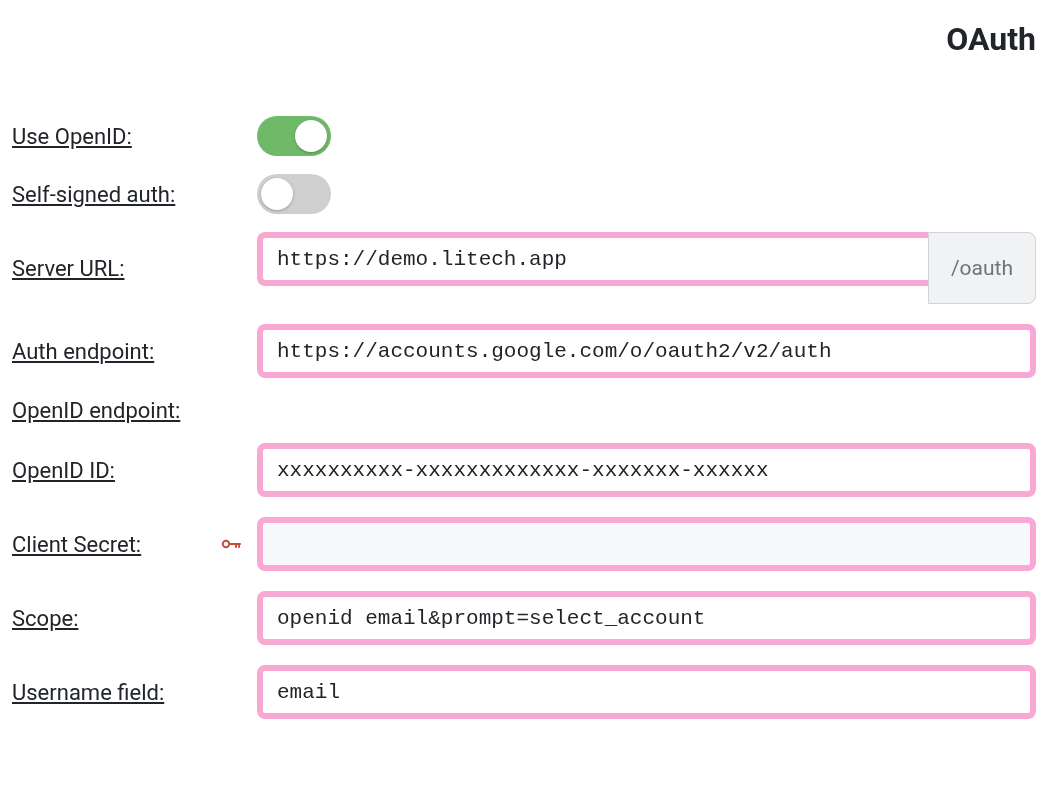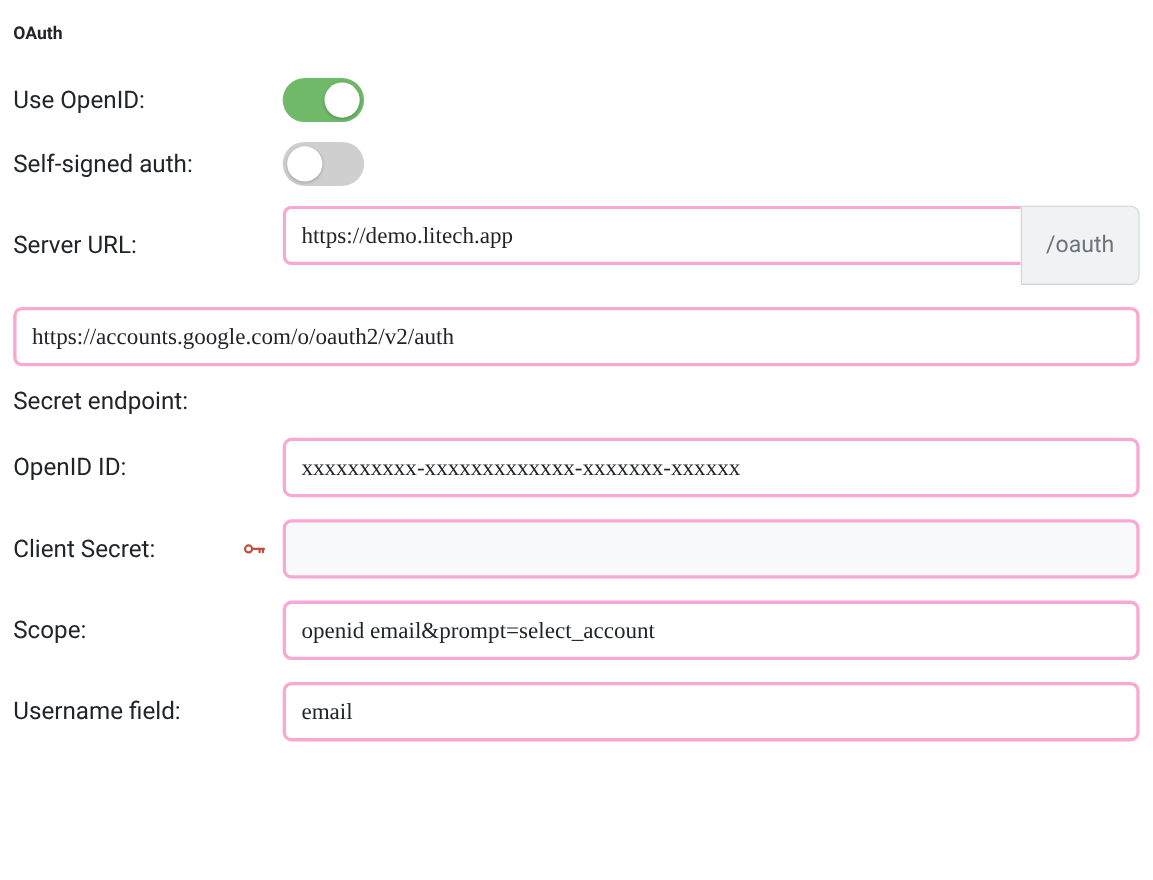--- a/index.html
+++ b/index.html
@@ -10,24 +10,24 @@
     body {
       font-family: -apple-system, BlinkMacSystemFont, "Segoe UI", Roboto, "Helvetica Neue", Arial, sans-serif;
       font-size: 20px;
       color: #212529;
       background: #fff;
       width: 1048px;
       height: 800px;
       padding: 20px 12px;
     }
     .page-title {
-      text-align: left;
-      font-size: 16px;
+      text-align: right;
+      font-size: 32px;
       font-weight: 700;
-      margin-bottom: 32px;
+      margin-bottom: 58px;
     }
     .form-row {
       display: flex;
       align-items: center;
       margin-bottom: 20px;
     }
     .form-row.toggle-row {
       margin-bottom: 18px;
     }
     .label-cell {
@@ -35,20 +35,21 @@
       flex-shrink: 0;
       font-size: 22px;
       color: #212529;
       display: flex;
       align-items: center;
       justify-content: space-between;
       padding-right: 8px;
     }
     .label-text {
       display: inline-block;
+      text-decoration: underline;
     }
     .value-cell {
       flex: 1;
       display: flex;
       align-items: center;
     }
     
     .toggle {
       position: relative;
       width: 74px;
@@ -81,26 +82,26 @@
       left: 4px;
     }
     
     .input-group {
       display: flex;
       width: 100%;
     }
     .text-input {
       flex: 1;
       height: 54px;
-      border: 3px solid #f9a8d4;
+      border: 6px solid #f9a8d4;
       border-radius: 8px;
       padding: 0 14px;
       font-size: 21px;
       color: #212529;
-      font-family: Liberation Serif, serif;
+      font-family: Liberation Mono, monospace;
       outline: none;
       background: #fff;
     }
     .text-input.readonly {
       background: #f8f9fa;
       color: #6c757d;
     }
     .input-group .text-input {
       border-top-right-radius: 0;
       border-bottom-right-radius: 0;
@@ -165,28 +166,31 @@
   </div>
   <div class="value-cell">
     <div class="input-group">
       <input type="text" class="text-input" value="https://demo.litech.app" style="">
       <span class="input-addon">/oauth</span>
     </div>
   </div>
 </div>
 
 <div class="form-row">
+  <div class="label-cell">
+    <span class="label-text">Auth endpoint:</span>
+  </div>
   <div class="value-cell">
     <input type="text" class="text-input" value="https://accounts.google.com/o/oauth2/v2/auth" style="">
   </div>
 </div>
 
 <div class="form-row">
   <div class="label-cell">
-    <span class="label-text">Secret endpoint:</span>
+    <span class="label-text">OpenID endpoint:</span>
   </div>
 </div>
 
 <div class="form-row">
   <div class="label-cell">
     <span class="label-text">OpenID ID:</span>
   </div>
   <div class="value-cell">
     <input type="text" class="text-input" value="xxxxxxxxxx-xxxxxxxxxxxxx-xxxxxxx-xxxxxx" style="">
   </div>

